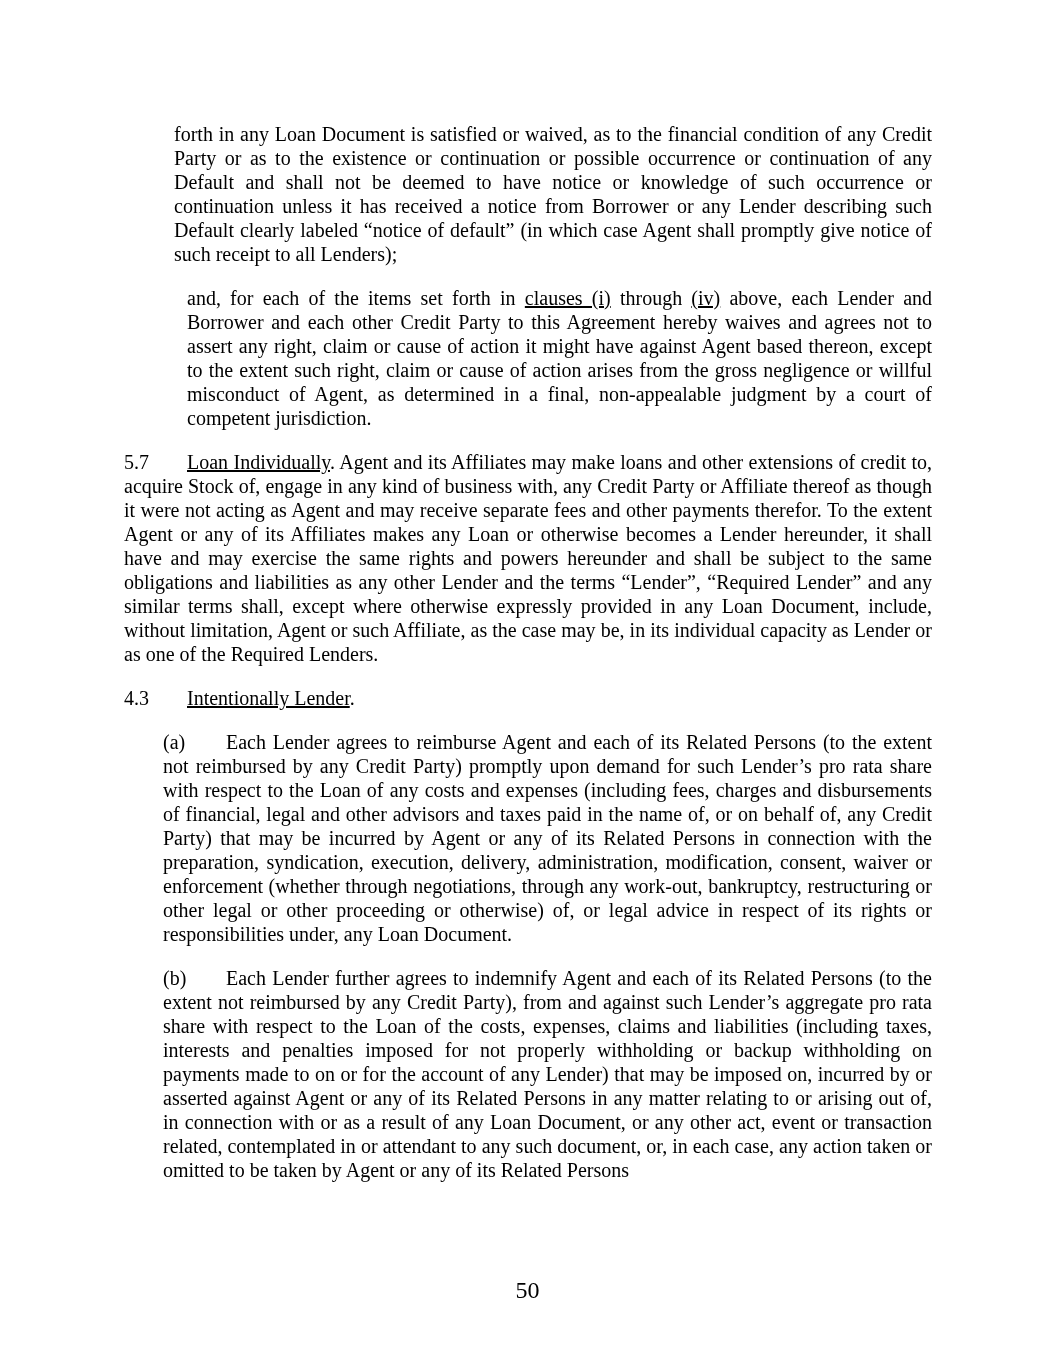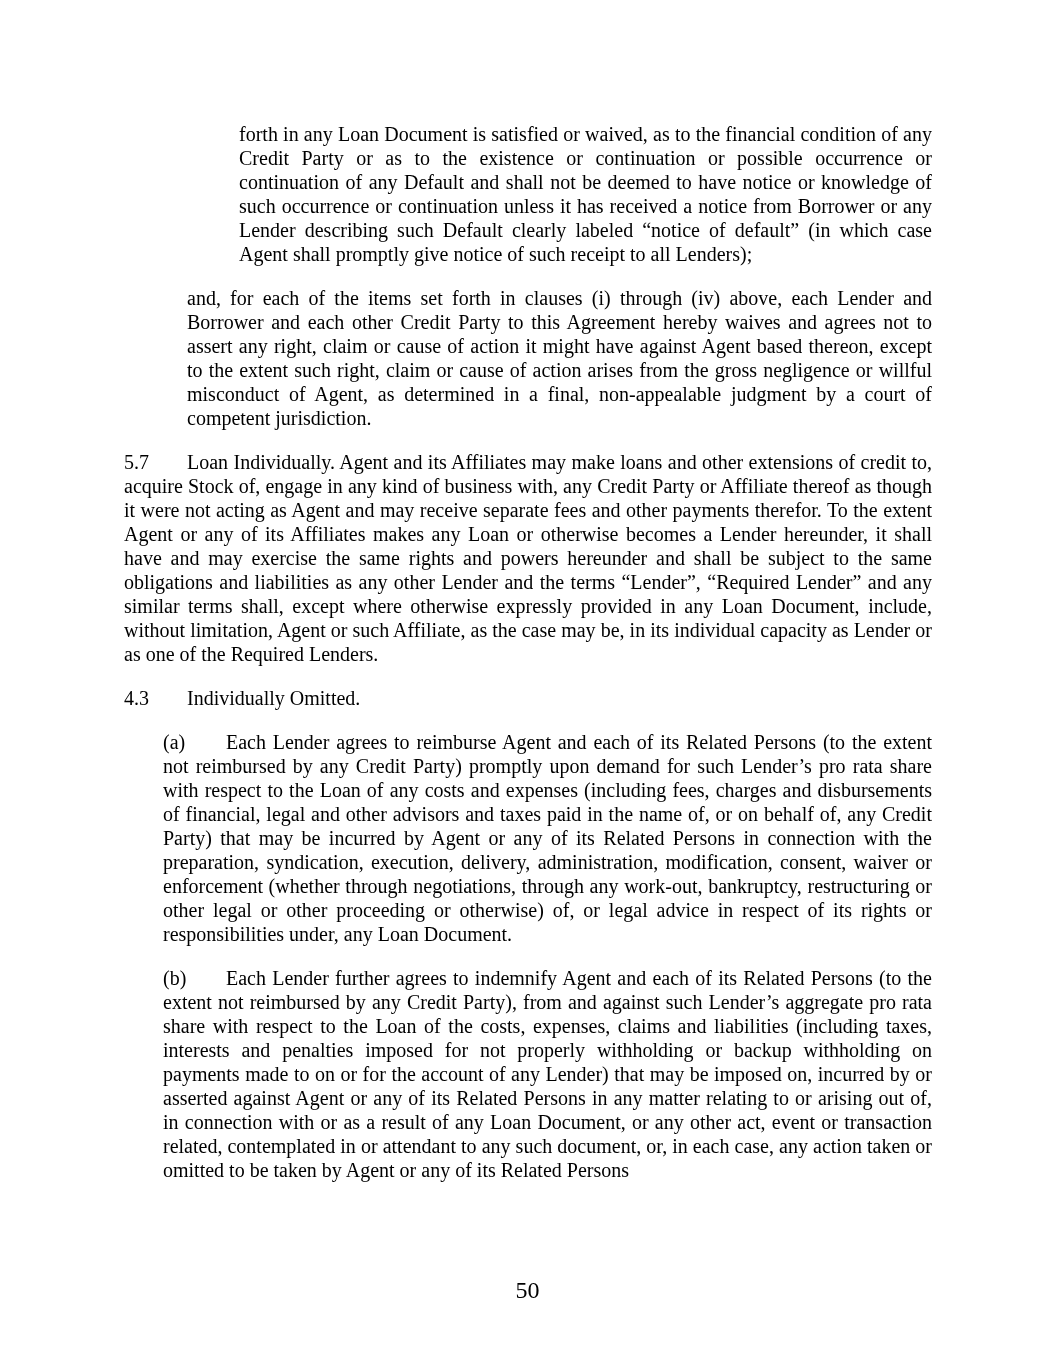--- a/index.html
+++ b/index.html
@@ -22,37 +22,38 @@
     position: absolute;
     top: 122px;
     left: 124px;
     width: 808px;
   }
   p {
     margin: 0 0 20px 0;
     text-align: justify;
   }
   .quote-block {
-    margin-left: 115px;
+    margin-left: 50px;
   }
   .hang-block {
     margin-left: 63px;
   }
   .sec-num {
     display: inline-block;
     width: 63px;
   }
   .sub-block {
     margin-left: 39px;
   }
   .sub-label {
     display: inline-block;
     width: 63px;
   }
   .u {
+    text-decoration: underline;
   }
   .page-number {
     position: absolute;
     top: 1278px;
     left: 0;
     width: 100%;
     text-align: center;
     font-family: "Liberation Serif", "DejaVu Serif", serif;
     font-size: 24px;
     line-height: 24px;
@@ -65,21 +66,21 @@
 <div class="page">
   <div class="content">
 
     <p class="quote-block"><span>forth in any Loan Document is satisfied or waived, as to the financial condition of any Credit Party or as to the existence or continuation or possible occurrence or continuation of any Default and shall not be deemed to have notice or knowledge of such occurrence or continuation unless it has received a notice from Borrower or any Lender describing such Default clearly labeled “notice of default” (in which case Agent shall promptly give notice of such receipt to all Lenders);</span></p>
 
     <p class="hang-block"><span>and, for each of the items set forth in </span><span class="u">clauses (i)</span><span> through </span><span class="u">(iv)</span><span> above, each Lender and Borrower and each other Credit Party to this Agreement hereby waives and agrees not to assert any right, claim or cause of action it might have against Agent based thereon, except to the extent such right, claim or cause of action arises from the gross negligence or willful misconduct of Agent, as determined in a final, non-appealable judgment by a court of competent jurisdiction.</span></p>
 
     <p><span class="sec-num">5.7</span><span class="u">Loan Individually</span><span>.</span>
       <span>Agent and its Affiliates may make loans and other extensions of credit to, acquire Stock of, engage in any kind of business with, any Credit Party or Affiliate thereof as though it were not acting as Agent and may receive separate fees and other payments therefor.  To the extent Agent or any of its Affiliates makes any Loan or otherwise becomes a Lender hereunder, it shall have and may exercise the same rights and powers hereunder and shall be subject to the same obligations and liabilities as any other Lender and the terms “Lender”, “Required Lender” and any similar terms shall, except where otherwise expressly provided in any Loan Document, include, without limitation, Agent or such Affiliate, as the case may be, in its individual capacity as Lender or as one of the Required Lenders.</span></p>
 
-    <p><span class="sec-num">4.3</span><span class="u">Individually Omitted</span><span>.</span></p>
+    <p><span class="sec-num">4.3</span><span class="u">Intentionally Lender</span><span>.</span></p>
 
 
     <p class="sub-block"><span class="sub-label">(a)</span><span>Each Lender agrees to reimburse Agent and each of its Related Persons (to the extent not reimbursed by any Credit Party) promptly upon demand for such Lender’s pro rata share with respect to the Loan of any costs and expenses (including fees, charges and disbursements of financial, legal and other advisors and taxes paid in the name of, or on behalf of, any Credit Party) that may be incurred by Agent or any of its Related Persons in connection with the preparation, syndication, execution, delivery, administration, modification, consent, waiver or enforcement (whether through negotiations, through any work-out, bankruptcy, restructuring or other legal or other proceeding or otherwise) of, or legal advice in respect of its rights or responsibilities under, any Loan Document.</span></p>
 
     <p class="sub-block"><span class="sub-label">(b)</span><span>Each Lender further agrees to indemnify Agent and each of its Related Persons (to the extent not reimbursed by any Credit Party), from and against such Lender’s aggregate pro rata share with respect to the Loan of the costs, expenses, claims and liabilities (including taxes, interests and penalties imposed for not properly withholding or backup withholding on payments made to on or for the account of any Lender) that may be imposed on, incurred by or asserted against Agent or any of its Related Persons in any matter relating to or arising out of, in connection with or as a result of any Loan Document, or any other act, event or transaction related, contemplated in or attendant to any such document, or, in each case, any action taken or omitted to be taken by Agent or any of its Related Persons</span></p>
 
   </div>
 
   <div class="page-number">50</div>
 </div>

